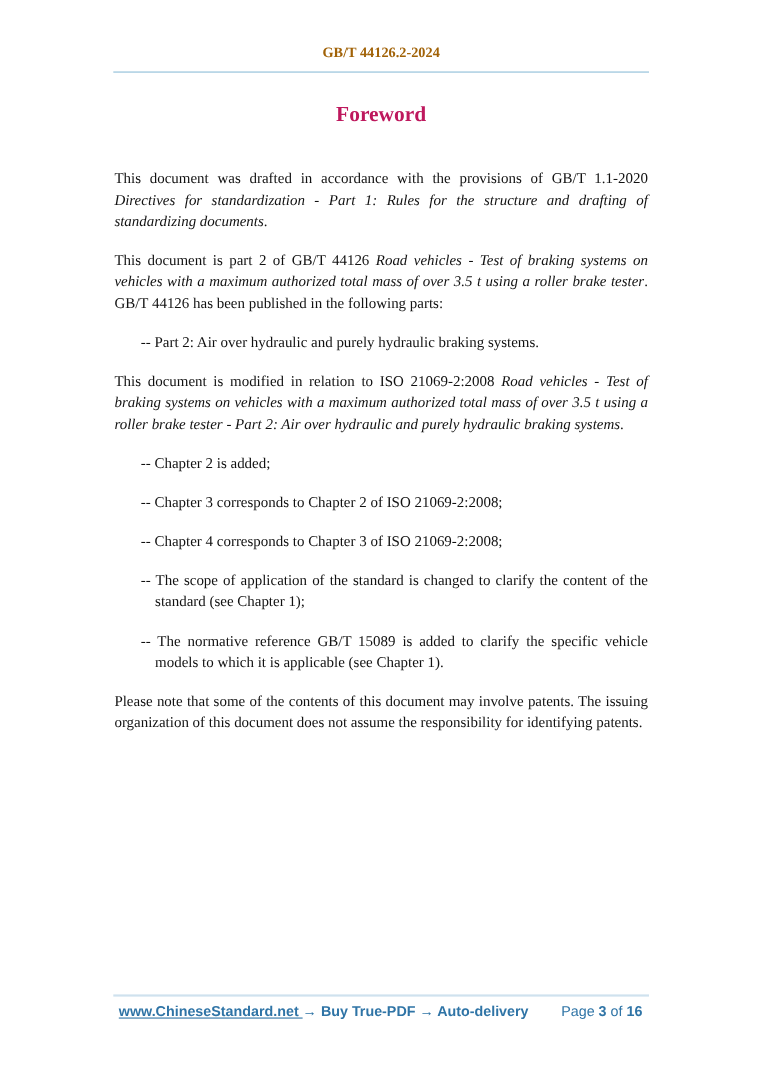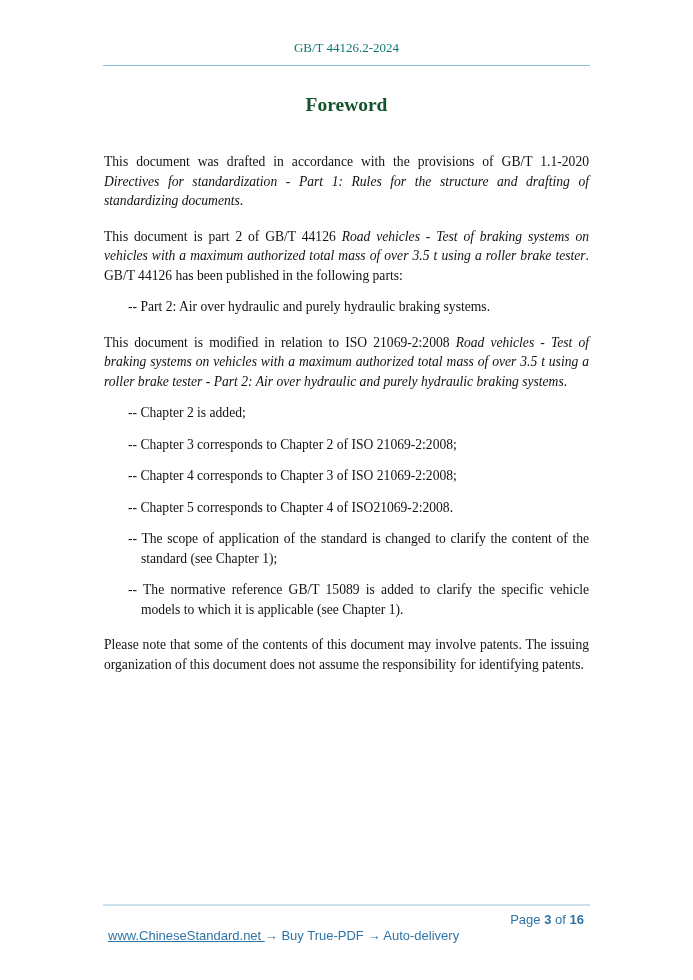--- a/index.html
+++ b/index.html
@@ -1,34 +1,34 @@
 <!DOCTYPE html>
 <html><head>
 <meta charset="utf-8">
 <style>
   html, body { margin: 0; padding: 0; background: #ffffff; }
   body { width: 693px; height: 980px; position: relative; overflow: hidden;
          font-family: "Liberation Serif", "DejaVu Serif", serif; color: #111; }
   .header-code { position: absolute; top: 40px; left: 0; width: 693px; text-align: center;
-         font-size: 13px; color: #0f766e; }
+         font-size: 13px; color: #a16207; font-weight: bold; }
   .header-rule { position: absolute; top: 65px; left: 103px; width: 487px; height: 0;
          border-top: 1px solid #8dbdd8; }
   .title { position: absolute; top: 94px; left: 0; width: 693px; text-align: center;
-         font-size: 19.5px; font-weight: bold; color: #14532d; }
+         font-size: 19.5px; font-weight: bold; color: #be185d; }
   .content { position: absolute; top: 136px; left: 104px; width: 485px;
          font-size: 13.6px; line-height: 19.5px; }
   .para { margin: 16px 0 12px 0; text-align: justify; }
-  .item { margin: 0 0 12px 24px; text-align: justify; padding-left: 13px; text-indent: -13px; }
+  .item { margin: 16px 0 12px 24px; text-align: justify; padding-left: 13px; text-indent: -13px; }
   .item.single { padding-left: 0; text-indent: 0; }
   i { font-style: italic; }
   .footer-rule { position: absolute; top: 904px; left: 103px; width: 487px; height: 0;
          border-top: 2px solid #cfe2ee; }
   .footer { position: absolute; top: 912px; left: 108px; width: 480px; height: 20px;
          font-family: "Liberation Sans", "DejaVu Sans", sans-serif; font-size: 13px; color: #2f74a6; }
-  .footer-left { position: absolute; left: 0; top: 16px; white-space: nowrap; }
+  .footer-left { position: absolute; left: 0; top: 0; white-space: nowrap; font-weight: bold; }
   .footer-link { color: #2f74a6; text-decoration: underline; }
   .footer-right { position: absolute; right: 4px; top: 0; white-space: nowrap; }
   .footer-right b { font-weight: bold; }
 </style>
 </head>
 <body>
 
 <div class="header-code">GB/T 44126.2-2024</div>
 <div class="header-rule"></div>
 
@@ -40,21 +40,20 @@
   <p class="para"><span>This document is part 2 of GB/T 44126 </span><i>Road vehicles - Test of braking systems on vehicles with a maximum authorized total mass of over 3.5 t using a roller brake tester</i><span>. GB/T 44126 has been published in the following parts:</span></p>
 
   <p class="item single">-- Part 2: Air over hydraulic and purely hydraulic braking systems.</p>
 
   <p class="para"><span>This document is modified in relation to ISO 21069-2:2008 </span><i>Road vehicles - Test of braking systems on vehicles with a maximum authorized total mass of over 3.5 t using a roller brake tester - Part 2: Air over hydraulic and purely hydraulic braking systems</i><span>.</span></p>
 
 
   <p class="item single">-- Chapter 2 is added;</p>
   <p class="item single">-- Chapter 3 corresponds to Chapter 2 of ISO 21069-2:2008;</p>
   <p class="item single">-- Chapter 4 corresponds to Chapter 3 of ISO 21069-2:2008;</p>
-  <p class="item single">-- Chapter 5 corresponds to Chapter 4 of ISO21069-2:2008.</p>
 
 
   <p class="item">-- The scope of application of the standard is changed to clarify the content of the standard (see Chapter 1);</p>
   <p class="item">-- The normative reference GB/T 15089 is added to clarify the specific vehicle models to which it is applicable (see Chapter 1).</p>
 
 
 
   <p class="para">Please note that some of the contents of this document may involve patents. The issuing organization of this document does not assume the responsibility for identifying patents.</p>
 </div>
 

